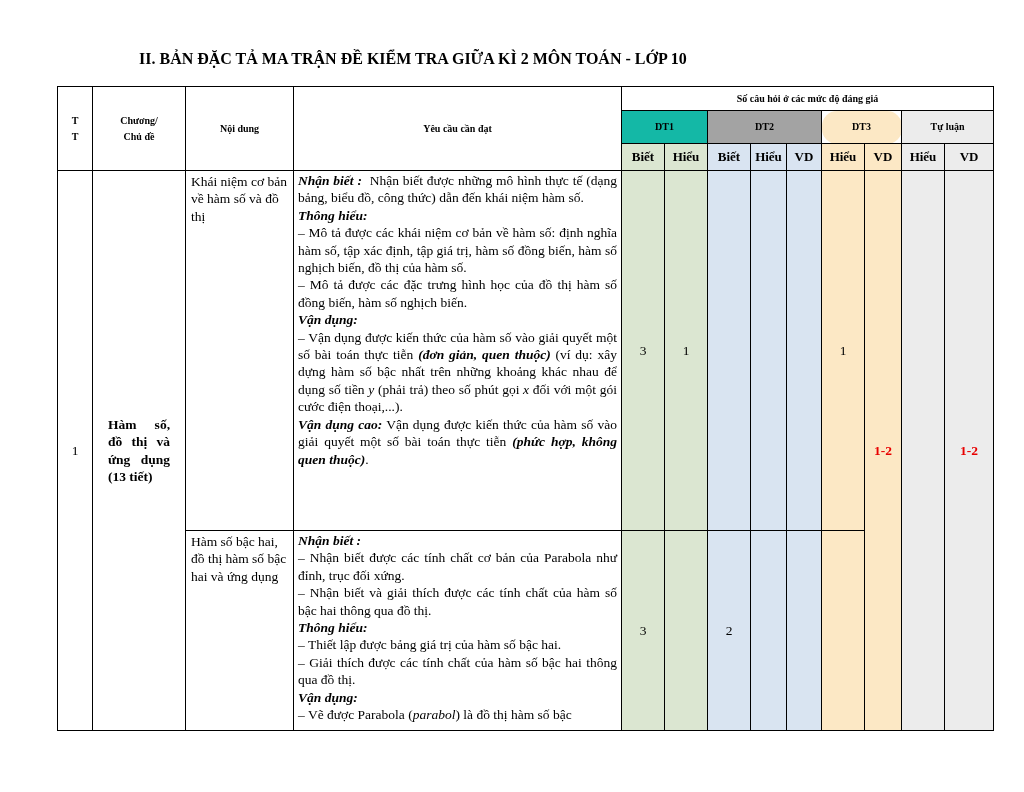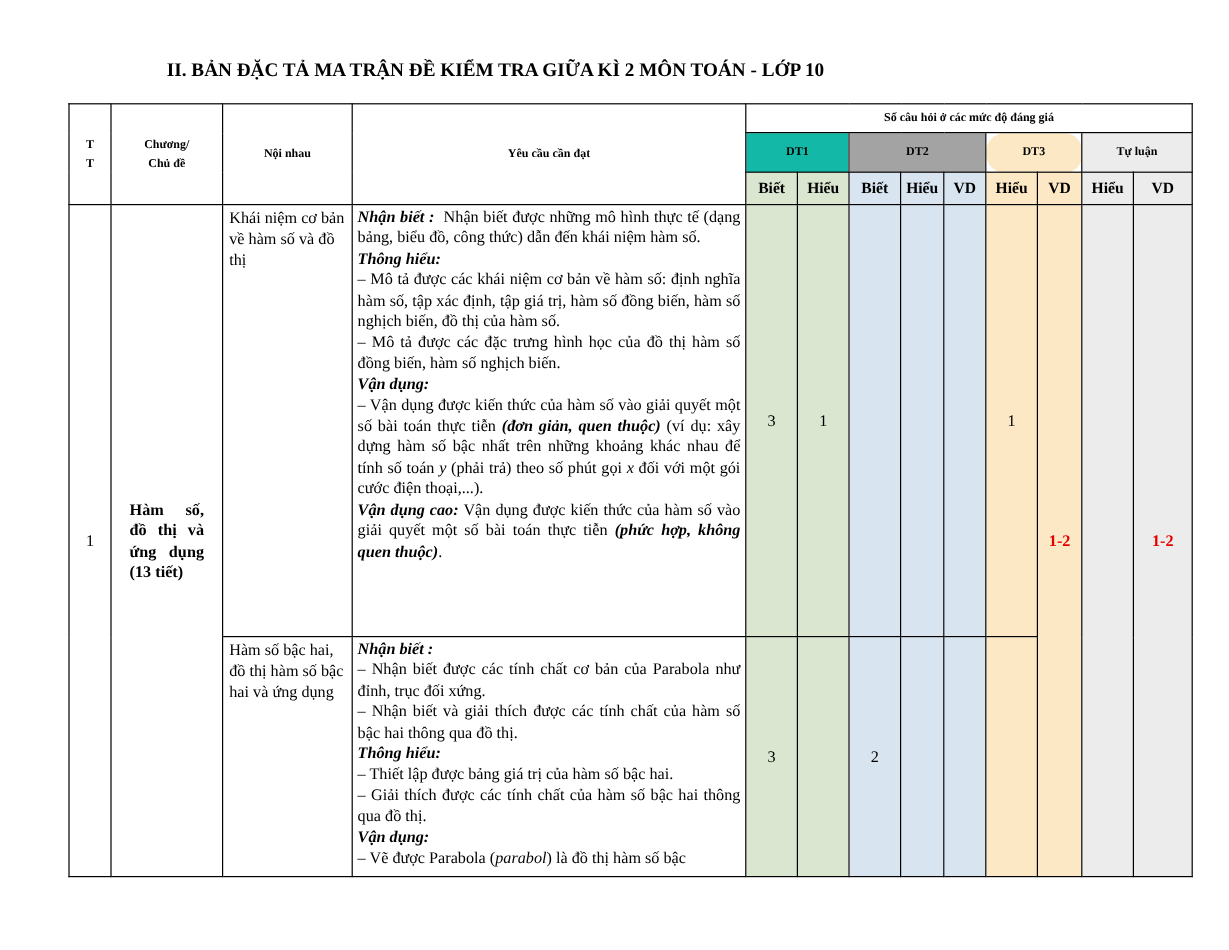--- a/index.html
+++ b/index.html
@@ -96,21 +96,21 @@
         <col style="width:37px">
       <col style="width:43px">
         <col style="width:49px">
     </colgroup>
     <thead>
       <tr class="hrow-1">
         <th rowspan="3" class="pre">T
 T</th>
         <th rowspan="3" class="pre">Chương/
 Chủ đề</th>
-        <th rowspan="3">Nội nhau</th>
+        <th rowspan="3">Nội dung</th>
         <th rowspan="3">Yêu cầu cần đạt</th>
         <th colspan="9">Số câu hỏi ở các mức độ đáng giá</th>
       </tr>
       <tr class="hrow-2">
         <th colspan="2" style="background-color: #14b8a6;">DT1</th>
         <th colspan="3" style="background-color: #a3a3a3;">DT2</th>
         <th colspan="2" style="background-color: rgb(252, 232, 197); border-radius: 15px;">DT3</th>
         <th colspan="2" style="background-color: rgb(236, 236, 236);">Tự luận</th>
       </tr>
       <tr class="hrow-3">
@@ -128,21 +128,21 @@
     <tbody>
       <tr class="brow-1">
         <td rowspan="2" class="tt-cell">1</td>
         <td rowspan="2" class="chuong-cell">Hàm số, đồ thị và ứng dụng (13 tiết)</td>
         <td class="nd-cell">Khái niệm cơ bản về hàm số và đồ thị</td>
         <td class="req-cell"><span class="b i">Nhận biết : </span><span> Nhận biết được những mô hình thực tế (dạng bảng, biểu đồ, công thức) dẫn đến khái niệm hàm số.
 </span><span class="b i">Thông hiểu:</span><span>
 – Mô tả được các khái niệm cơ bản về hàm số: định nghĩa hàm số, tập xác định, tập giá trị, hàm số đồng biến, hàm số nghịch biến, đồ thị của hàm số.
 – Mô tả được các đặc trưng hình học của đồ thị hàm số đồng biến, hàm số nghịch biến.
 </span><span class="b i">Vận dụng:</span><span>
-– Vận dụng được kiến thức của hàm số vào giải quyết một số bài toán thực tiễn </span><span class="b i">(đơn giản, quen thuộc)</span><span> (ví dụ: xây dựng hàm số bậc nhất trên những khoảng khác nhau để tính số toán </span><span class="i">y</span><span> (phải trả) theo số phút gọi </span><span class="i">x</span><span> đối với một gói cước điện thoại,...).
+– Vận dụng được kiến thức của hàm số vào giải quyết một số bài toán thực tiễn </span><span class="b i">(đơn giản, quen thuộc)</span><span> (ví dụ: xây dựng hàm số bậc nhất trên những khoảng khác nhau để dụng số tiền </span><span class="i">y</span><span> (phải trả) theo số phút gọi </span><span class="i">x</span><span> đối với một gói cước điện thoại,...).
 </span><span class="b i">Vận dụng cao:</span><span> Vận dụng được kiến thức của hàm số vào giải quyết một số bài toán thực tiễn </span><span class="b i">(phức hợp, không quen thuộc)</span><span>.</span></td>
         <td class="num" style="background-color: rgb(219, 230, 209);">3</td>
         <td class="num" style="background-color: rgb(219, 230, 209);">1</td>
         <td class="num" style="background-color: rgb(217, 228, 241);"></td>
         <td class="num" style="background-color: rgb(217, 228, 241);"></td>
         <td class="num" style="background-color: rgb(217, 228, 241);"></td>
         <td class="num" style="background-color: rgb(252, 232, 197);">1</td>
         <td rowspan="2" class="num emph" style="background-color: rgb(252, 232, 197); color: rgb(232, 0, 0);">1-2</td>
         <td rowspan="2" class="num" style="background-color: rgb(236, 236, 236);"></td>
         <td rowspan="2" class="num emph" style="background-color: rgb(236, 236, 236); color: rgb(232, 0, 0);">1-2</td>

